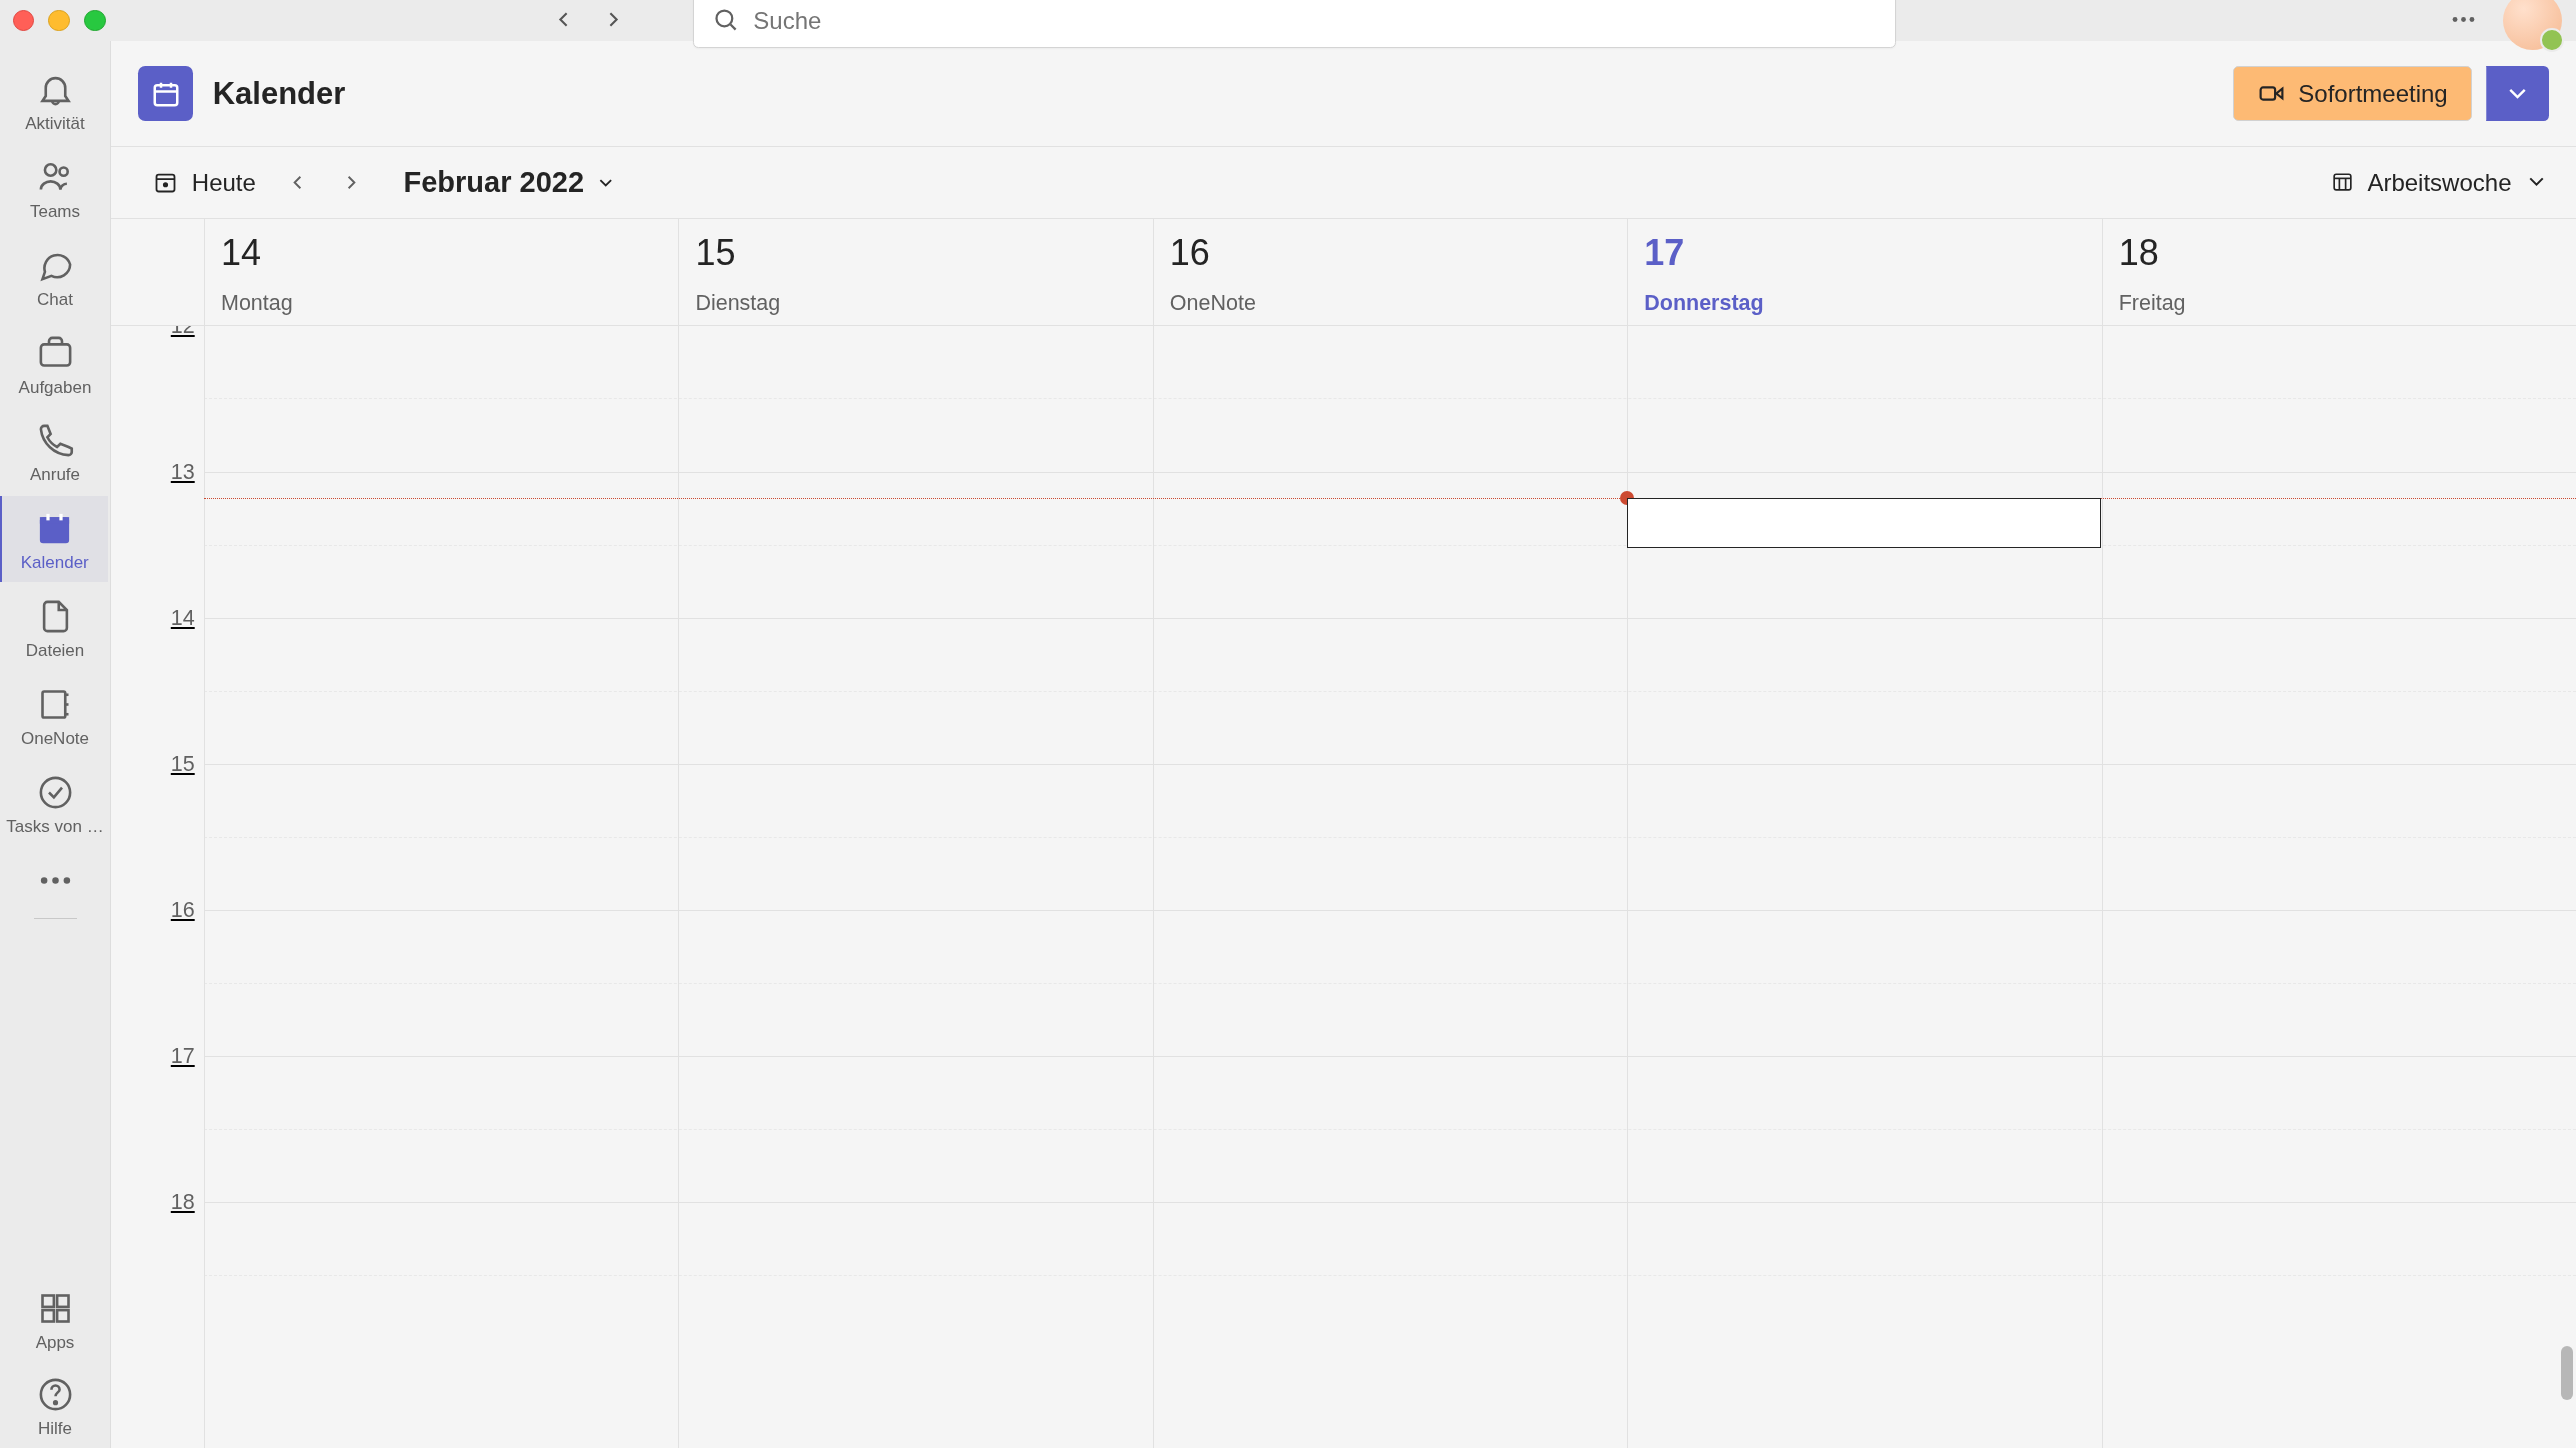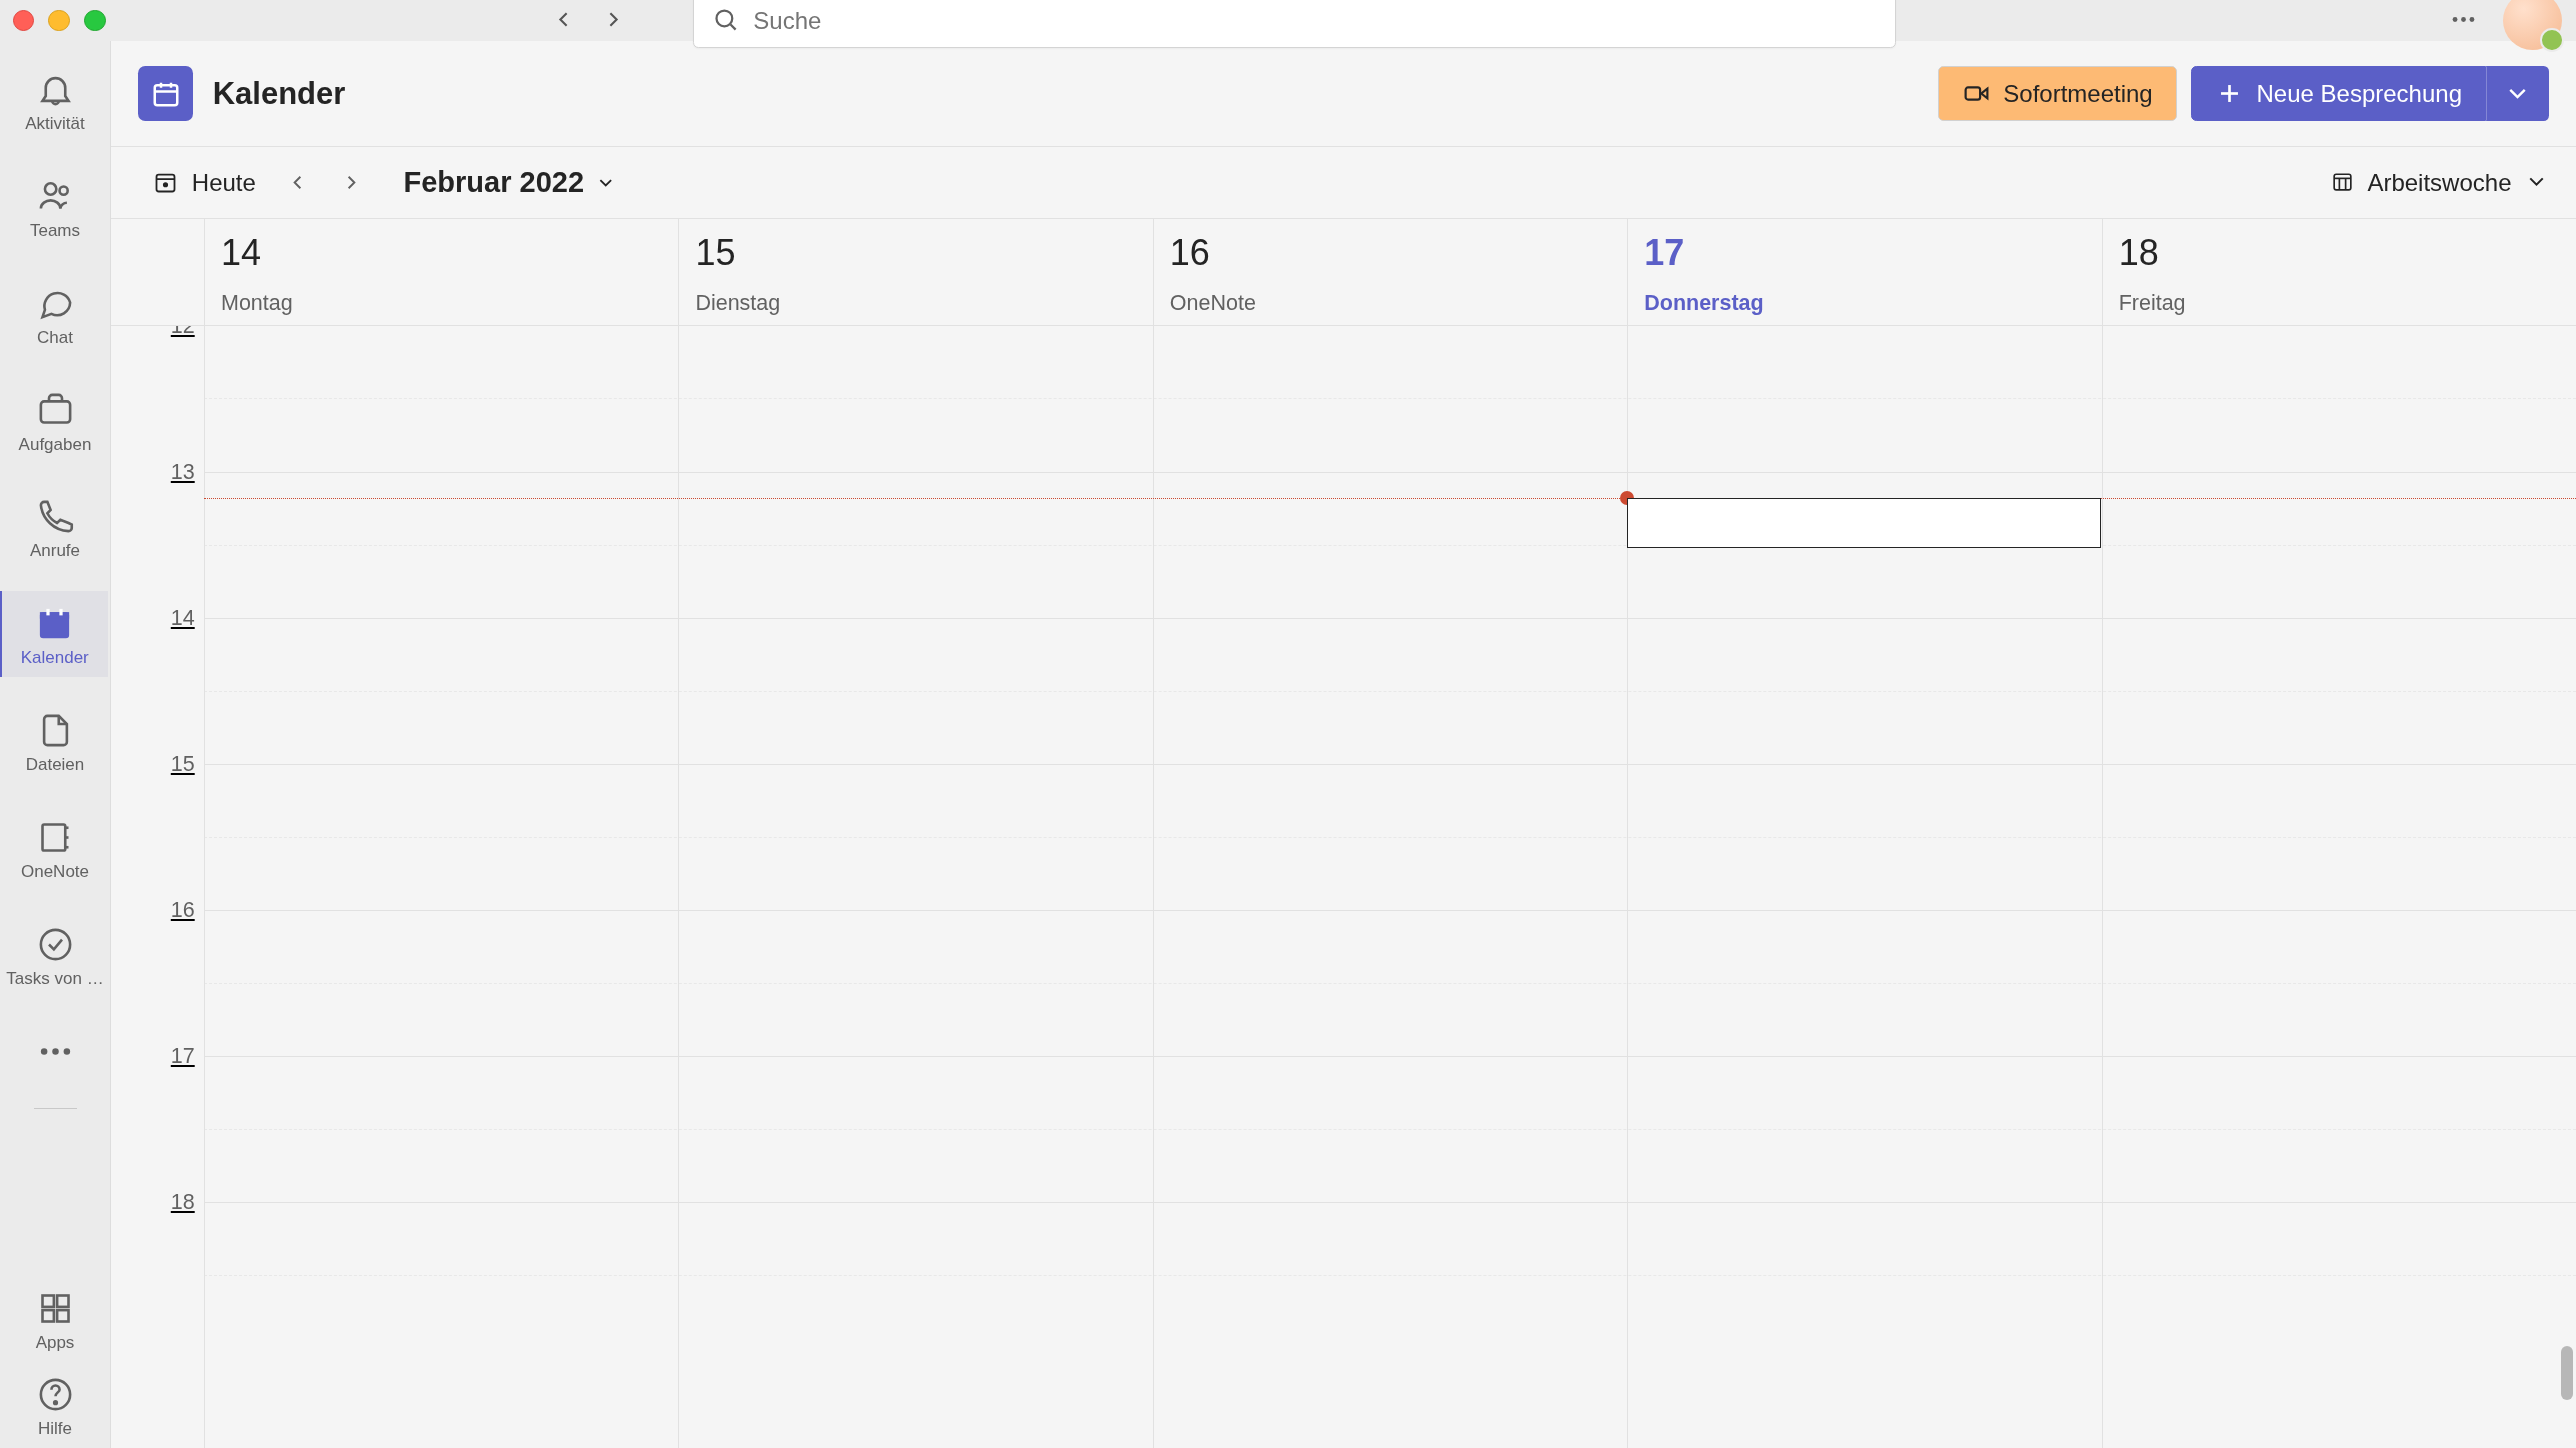--- a/index.html
+++ b/index.html
@@ -19,21 +19,21 @@
 .searchbox input { border: none; outline: none; font-size: 24px; color: #616161; width: 100%; background: transparent; }
 .topright { position: absolute; right: 14.3px; display: flex; align-items: center; gap: 25px; }
 .more-dots { color: #616161; }
 .avatar { width: 59px; height: 59px; border-radius: 50%; background: radial-gradient(circle at 35% 30%, #ffe0cc, #f5b890); position: relative; }
 .avatar::after { content: ""; position: absolute; right: -1.8px; bottom: -1.8px; width: 19.7px; height: 19.7px; border-radius: 50%; background: #92c353; border: 2.7px solid #ebebeb; }
 
 
 .shell { display: flex; height: calc(100% - 41px); }
 
 
-.rail { width: 111px; background: #ebebeb; display: flex; flex-direction: column; align-items: center; padding-top: 16px; gap: 21px; border-right: 0.9px solid #ddd; position: relative; }
+.rail { width: 111px; background: #ebebeb; display: flex; flex-direction: column; align-items: center; padding-top: 16px; gap: 2px; border-right: 0.9px solid #ddd; position: relative; }
 .rail-item { width: 100%; display: flex; flex-direction: column; align-items: center; padding: 12.5px 0 9px; gap: 5.4px; color: #616161; cursor: pointer; }
 .rail-item.active { color: #5b5fc7; border-left: 4.5px solid #5b5fc7; margin-left: -4.5px; background: rgba(98,100,167,.08); }
 .rail-item svg { width: 39px; height: 39px; }
 .rail-item span { font-size: 17px; }
 .rail-sep { width: 43px; height: 0.9px; background: #c8c8c8; margin: 7.2px 0; }
 .rail-bottom { margin-top: auto; width: 100%; }
 
 
 .main { flex: 1; background: #f5f5f5; display: flex; flex-direction: column; }
 
@@ -231,27 +231,20 @@
       <h1>Kalender</h1>
       <div class="header-actions">
         <div class="btn">
           <svg viewBox="0 0 24 24" fill="none" stroke="currentColor" stroke-width="1.8">
               <rect x="3" y="7" width="12" height="10" rx="2"></rect>
               <polygon points="21 8 16 12 21 16"></polygon>
             </svg>
           <span>Sofortmeeting</span>
         </div>
         <div style="display:flex">
-          <div class="btn primary split">
-            <svg viewBox="0 0 24 24" fill="none" stroke="currentColor" stroke-width="2.2">
-                <line x1="12" y1="5" x2="12" y2="19"></line>
-                <line x1="5" y1="12" x2="19" y2="12"></line>
-              </svg>
-            <span>Neue Besprechung</span>
-          </div>
           <div class="btn primary chev">
             <svg viewBox="0 0 24 24" fill="none" stroke="currentColor" stroke-width="2">
                 <polyline points="6 9 12 15 18 9"></polyline>
               </svg>
           </div>
         </div>
       </div>
     </div>
 
     <div class="toolbar">

